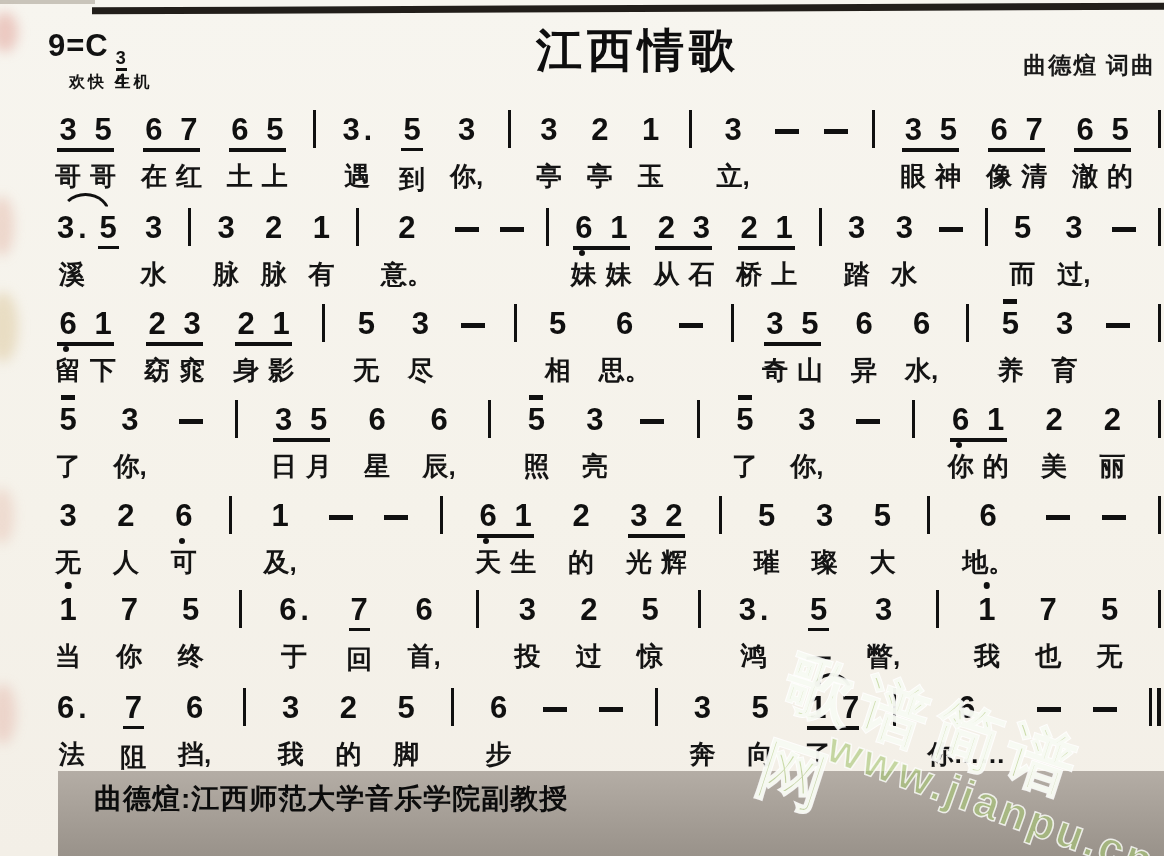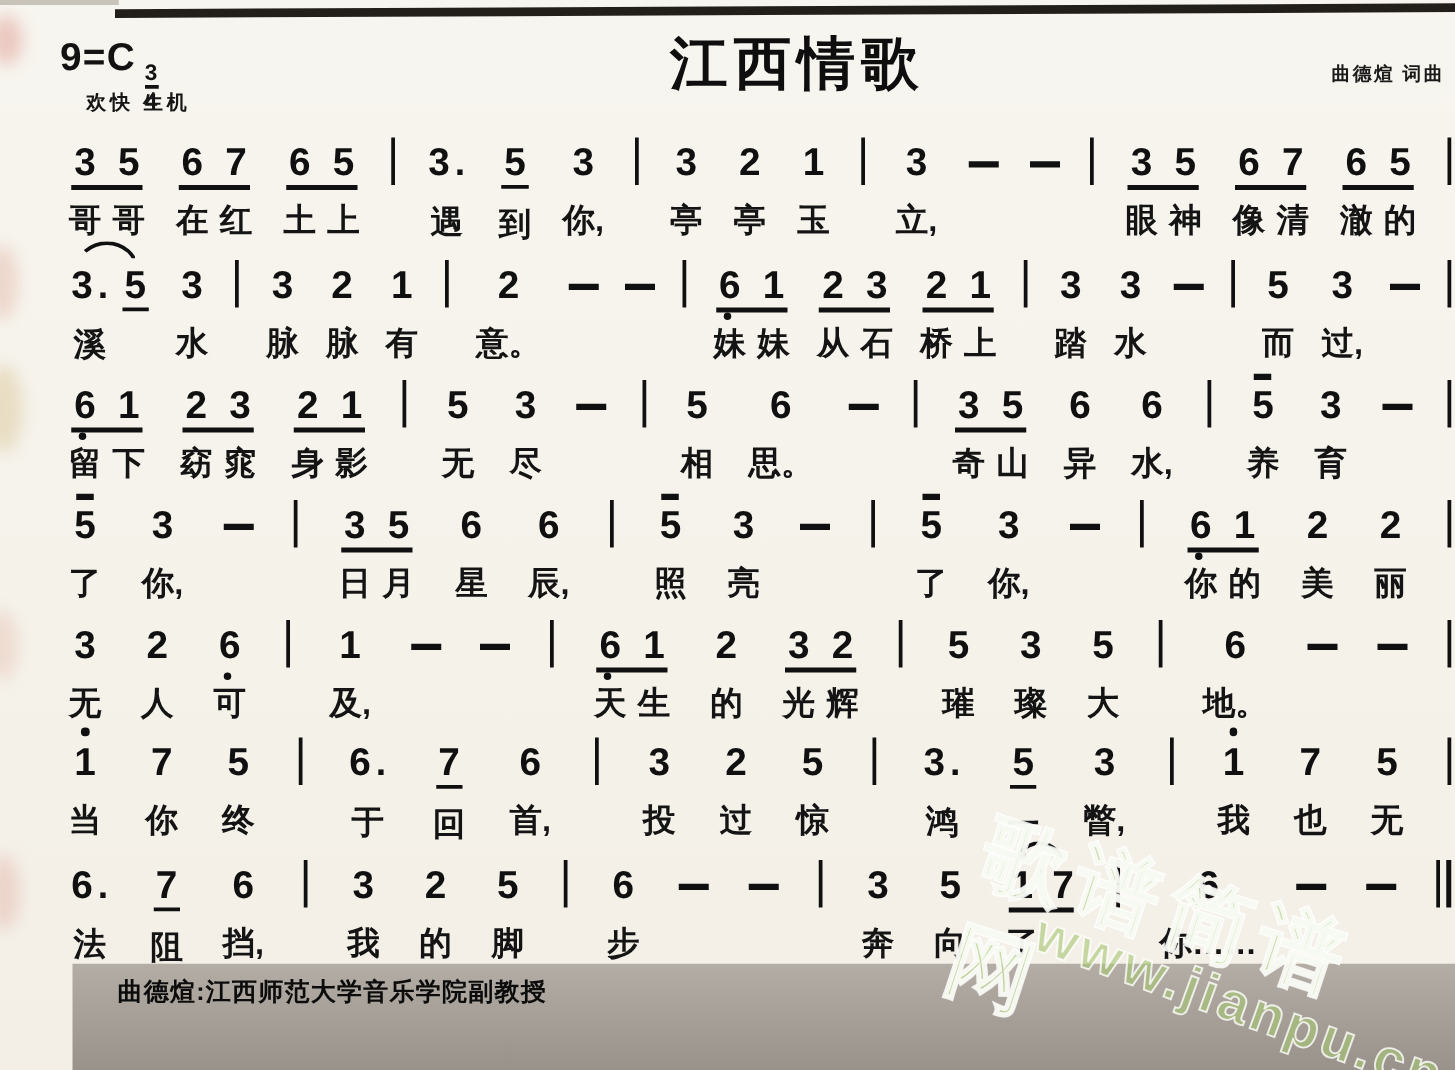--- a/index.html
+++ b/index.html
@@ -19,21 +19,21 @@
   .sm4{left:-10px;top:488px;width:24px;height:56px;background:rgba(220,150,130,.25);}
   .sm5{left:-10px;top:684px;width:26px;height:60px;background:rgba(214,130,115,.25);}
 
   
   .key{position:absolute;left:48px;top:28px;font-size:31px;font-weight:bold;color:#121212;letter-spacing:1px;}
   .frac{display:inline-flex;flex-direction:column;align-items:center;font-size:18px;line-height:1;vertical-align:-8px;margin-left:7px;font-weight:bold;}
   .frac .den{border-top:3px solid #121212;padding-top:1px;margin-top:1px;}
   .mood{position:absolute;left:49px;top:72px;font-size:16px;font-weight:bold;color:#151515;letter-spacing:3px;margin-left:20px;}
   .title{position:absolute;left:0;right:0;top:20px;text-align:center;transform:translateX(56px);
          font-size:46px;font-weight:bold;color:#0e0e0e;letter-spacing:5px;}
-  .credit{position:absolute;right:8px;top:50px;font-size:15px;font-weight:bold;color:#1a1a1a;
+  .credit{position:absolute;right:8px;top:50px;font-size:23px;font-weight:bold;color:#1a1a1a;
           font-family:"Liberation Serif",serif;letter-spacing:2px;text-align:center;}
 
   
   .score{position:absolute;left:0;top:0;right:0;bottom:0;}
   .score-line{position:absolute;left:55px;right:3px;display:flex;justify-content:space-between;align-items:flex-start;}
   .cell{display:flex;flex-direction:column;align-items:center;}
   .note{position:relative;font-size:31px;line-height:1;font-weight:bold;color:#101010;padding:6px 2px 3px 2px;white-space:nowrap;}
   .note.u{border-bottom:3.5px solid #101010;}
   .ndot{font-size:30px;font-weight:bold;margin-left:4px;}
   .note.m-hi::before{content:"";position:absolute;top:-3px;left:50%;transform:translateX(-50%);width:14px;height:4.5px;background:#101010;}
@@ -45,21 +45,21 @@
   .beam{position:absolute;left:2px;right:2px;top:40px;height:3.5px;background:#101010;}
   .slur{position:absolute;top:-13px;left:5px;right:8px;height:17px;border:3px solid transparent;border-top-color:#101010;border-radius:50% 50% 0 0 / 100% 100% 0 0;}
   .dash{width:24px;height:5px;background:#101010;margin-top:21px;}
   .bar{width:3px;height:38px;background:#101010;margin-top:2px;}
   .dbar{display:flex;gap:5px;margin-top:2px;}
   .dbar .bl{width:3.5px;height:38px;background:#101010;display:block;}
 
   
   .footer{position:absolute;left:58px;right:0;top:771px;bottom:0;
           background:linear-gradient(180deg,#b4ada5 0%,#a59e96 55%,#99928a 100%);}
-  .footer .fline1{position:absolute;left:36px;top:9px;font-size:20px;font-weight:bold;color:#0c0c0c;letter-spacing:1px;}
+  .footer .fline1{position:absolute;left:36px;top:9px;font-size:28px;font-weight:bold;color:#0c0c0c;letter-spacing:1px;}
   .footer .fline2{position:absolute;left:36px;top:47px;font-size:28px;font-weight:bold;color:#0c0c0c;letter-spacing:1px;}
 
   
   .wm{position:absolute;transform-origin:left top;font-weight:bold;pointer-events:none;}
   .wm1{left:802px;top:636px;transform:rotate(18deg);font-size:68px;letter-spacing:9px;
        color:rgba(168,198,118,.58);-webkit-text-stroke:2px rgba(255,255,255,.85);
        text-shadow:0 0 2px rgba(255,255,255,.6);}
   .wm2{left:838px;top:722px;transform:rotate(20deg);font-size:44px;letter-spacing:3px;
        color:rgba(168,198,118,.62);-webkit-text-stroke:1.5px rgba(255,255,255,.8);}
 </style>

